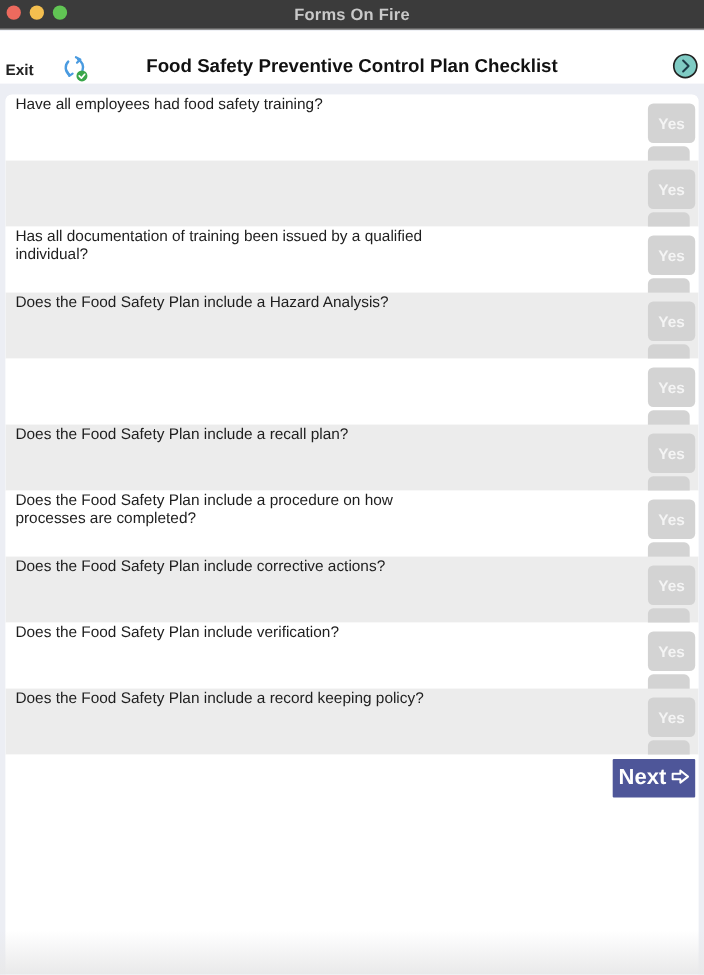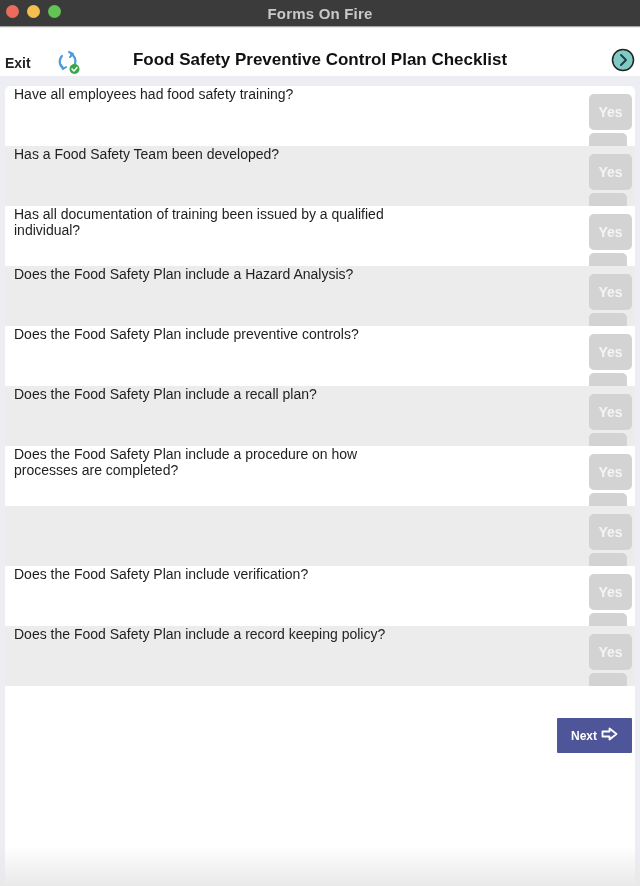--- a/index.html
+++ b/index.html
@@ -55,22 +55,22 @@
     width: 43px; height: 36px; background: #d3d3d3; color: #f4f4f4;
     border-radius: 5px; font-size: 14px; font-weight: bold;
     display: flex; align-items: center; justify-content: center; cursor: pointer;
   }
   .ans-btn.no { width: 38px; }
 
   .footer-area { position: relative; height: 180px; background: #ffffff; }
   .next-btn {
     position: absolute; right: 3px; top: 4px; width: 75px; height: 35px;
     background: #4e5699; color: #ffffff; border-radius: 1px;
-    font-weight: bold; font-size: 12px; display: flex; align-items: center; justify-content: center;
-    gap: 4px; cursor: pointer; margin-top: 28px;
+    font-weight: bold; font-size: 20px; display: flex; align-items: center; justify-content: center;
+    gap: 4px; cursor: pointer;
   }
   .bottom-fade {
     position: absolute; left: 0; bottom: 0; width: 640px; height: 40px;
     background: linear-gradient(to bottom, rgba(255,255,255,0), #e9e9ea);
   }
 </style>
 </head>
 <body>
 
 <div class="titlebar">
@@ -109,21 +109,20 @@
 
   <div class="row white">
     <div class="question">Have all employees had food safety training?</div>
     <div class="answers">
       <div class="ans-btn yes">Yes</div>
       <div class="ans-btn no">No</div>
     </div>
   </div>
 
   <div class="row alt">
-    <div class="question">Has a Food Safety Team been developed?</div>
     <div class="answers">
       <div class="ans-btn yes">Yes</div>
       <div class="ans-btn no">No</div>
     </div>
   </div>
 
   <div class="row white">
     <div class="question">Has all documentation of training been issued by a qualified individual?</div>
     <div class="answers">
       <div class="ans-btn yes">Yes</div>
@@ -133,21 +132,20 @@
 
   <div class="row alt">
     <div class="question">Does the Food Safety Plan include a Hazard Analysis?</div>
     <div class="answers">
       <div class="ans-btn yes">Yes</div>
       <div class="ans-btn no">No</div>
     </div>
   </div>
 
   <div class="row white">
-    <div class="question">Does the Food Safety Plan include preventive controls?</div>
     <div class="answers">
       <div class="ans-btn yes">Yes</div>
       <div class="ans-btn no">No</div>
     </div>
   </div>
 
   <div class="row alt">
     <div class="question">Does the Food Safety Plan include a recall plan?</div>
     <div class="answers">
       <div class="ans-btn yes">Yes</div>
@@ -157,20 +155,21 @@
 
   <div class="row white">
     <div class="question">Does the Food Safety Plan include a procedure on how processes are completed?</div>
     <div class="answers">
       <div class="ans-btn yes">Yes</div>
       <div class="ans-btn no">No</div>
     </div>
   </div>
 
   <div class="row alt">
+    <div class="question">Does the Food Safety Plan include corrective actions?</div>
     <div class="answers">
       <div class="ans-btn yes">Yes</div>
       <div class="ans-btn no">No</div>
     </div>
   </div>
 
   <div class="row white">
     <div class="question">Does the Food Safety Plan include verification?</div>
     <div class="answers">
       <div class="ans-btn yes">Yes</div>

